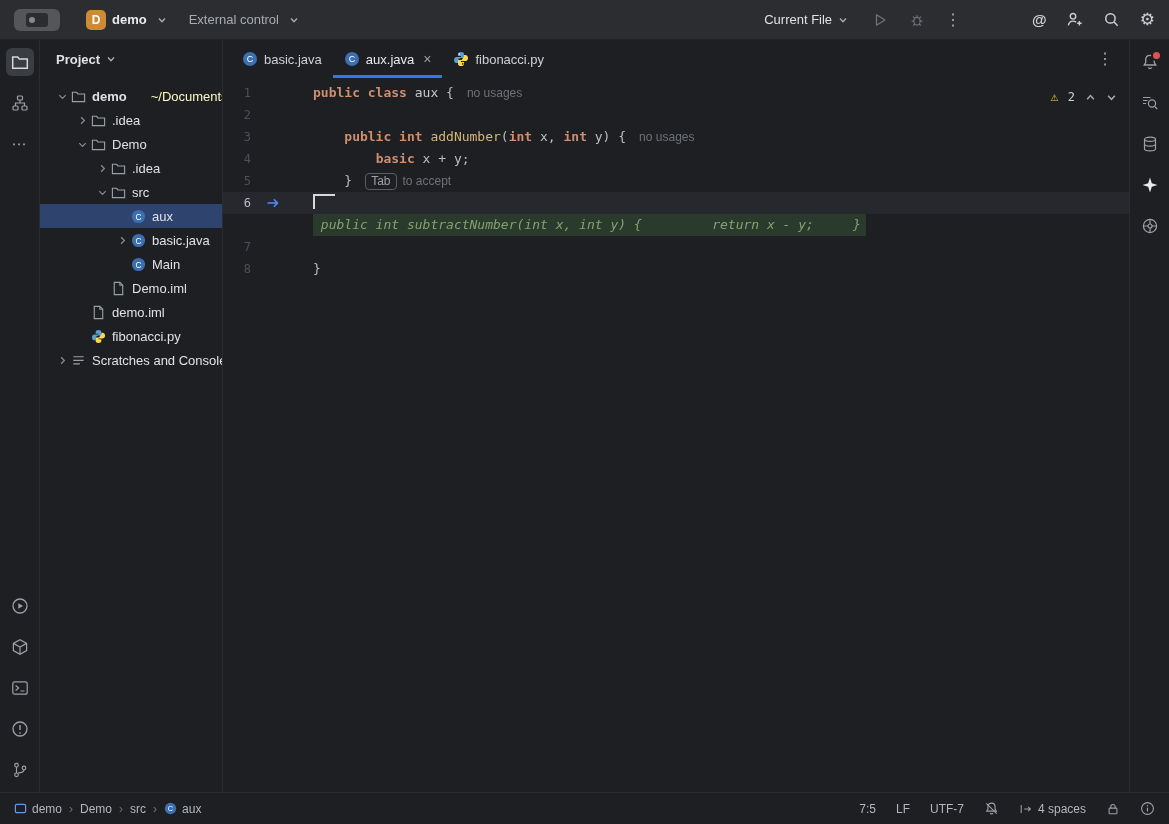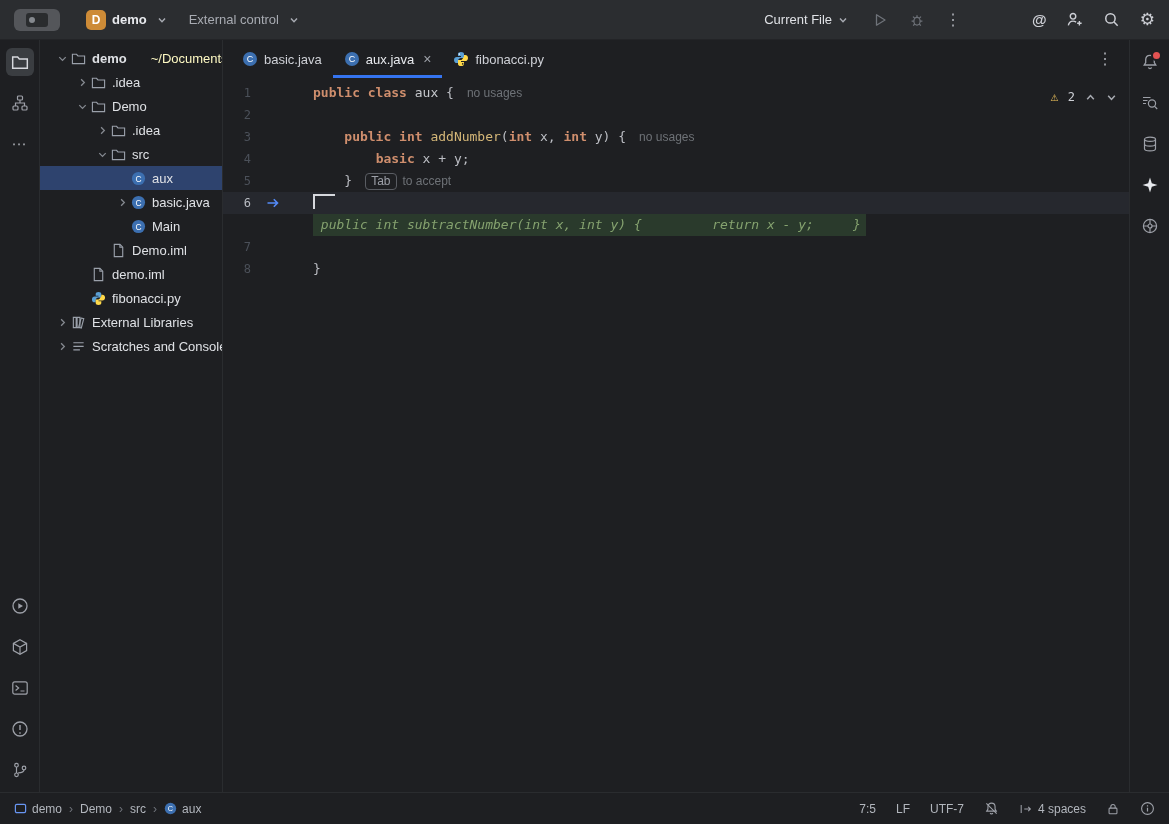--- a/index.html
+++ b/index.html
@@ -192,20 +192,26 @@
         <svg width="18" height="18" viewBox="0 0 18 18">
           <circle cx="5.5" cy="4.2" r="1.8" fill="none" stroke="#9da0a8" stroke-width="1.2"></circle>
           <circle cx="5.5" cy="13.8" r="1.8" fill="none" stroke="#9da0a8" stroke-width="1.2"></circle>
           <circle cx="13" cy="7" r="1.8" fill="none" stroke="#9da0a8" stroke-width="1.2"></circle>
           <path d="M5.5 6v6M13 8.8c0 2.6-3.5 3-5.8 3" fill="none" stroke="#9da0a8" stroke-width="1.2"></path>
         </svg>
       </span>
   </nav>
 
   <aside class="project">
+    <div class="p-head">
+      <span>Project</span>
+      <svg width="10" height="10" viewBox="0 0 10 10">
+          <path d="M2 3.5 5 6.8 8 3.5" fill="none" stroke="#a8abb2" stroke-width="1.4"></path>
+        </svg>
+    </div>
     <div class="tree">
         <div class="t-row" style="padding-left: 14px;">
           <span class="t-chev">
             <svg width="11" height="11" viewBox="0 0 12 12">
               <path d="M2.5 4.5 6 8l3.5-3.5" fill="none" stroke="#868a91" stroke-width="1.4"></path>
             </svg>
           </span>
           <span class="t-ico">
             <svg width="15" height="15" viewBox="0 0 16 16">
               <path d="M1.5 3.5h4.4l1.5 1.8h7.1v8.2H1.5z" fill="none" stroke="#9aa0aa" stroke-width="1.2"></path>
@@ -322,34 +328,20 @@
         </div>
         <div class="t-row" style="padding-left: 34px;">
           <span class="t-chev"></span>
           <span class="t-ico">
             <svg width="15" height="15" viewBox="0 0 16 16">
               <path d="M8 1C6 1 5 1.9 5 3.1V5h3v.9H3.8C2.2 5.9 1 7 1 9s1.2 3.1 2.8 3.1H5V10c0-1.6 1.4-3 3-3h3V3.1C11 1.9 10 1 8 1z" fill="#5a9fd4"></path>
               <path d="M8 15c2 0 3-.9 3-2.1V11H8v-.9h4.2c1.6 0 2.8-1.1 2.8-3.1s-1.2-3.1-2.8-3.1H11V6c0-1.6-1.4 3-3 3H5v3.9C5 14.1 6 15 8 15z" fill="#ffd94a"></path>
             </svg>
           </span>
           <span class="t-label">fibonacci.py</span>
-        </div>
-        <div class="t-row" style="padding-left: 14px;">
-          <span class="t-chev">
-            <svg width="11" height="11" viewBox="0 0 12 12">
-              <path d="M4.5 2.5 8 6l-3.5 3.5" fill="none" stroke="#868a91" stroke-width="1.4"></path>
-            </svg>
-          </span>
-          <span class="t-ico">
-            <svg width="15" height="15" viewBox="0 0 16 16">
-              <path d="M2.5 2.5h3v11h-3zM6.5 2.5h3v11h-3z" fill="none" stroke="#9aa0aa" stroke-width="1.2"></path>
-              <path d="m10.8 3.2 2.8.8-2.6 9.8-2.8-.8z" fill="none" stroke="#9aa0aa" stroke-width="1.2"></path>
-            </svg>
-          </span>
-          <span class="t-label">External Libraries</span>
         </div>
         <div class="t-row" style="padding-left: 14px;">
           <span class="t-chev">
             <svg width="11" height="11" viewBox="0 0 12 12">
               <path d="M4.5 2.5 8 6l-3.5 3.5" fill="none" stroke="#868a91" stroke-width="1.4"></path>
             </svg>
           </span>
           <span class="t-ico">
             <svg width="15" height="15" viewBox="0 0 16 16">
               <path d="M2.5 4h11M2.5 7.8h11M2.5 11.5h7" stroke="#9aa0aa" stroke-width="1.3"></path>

